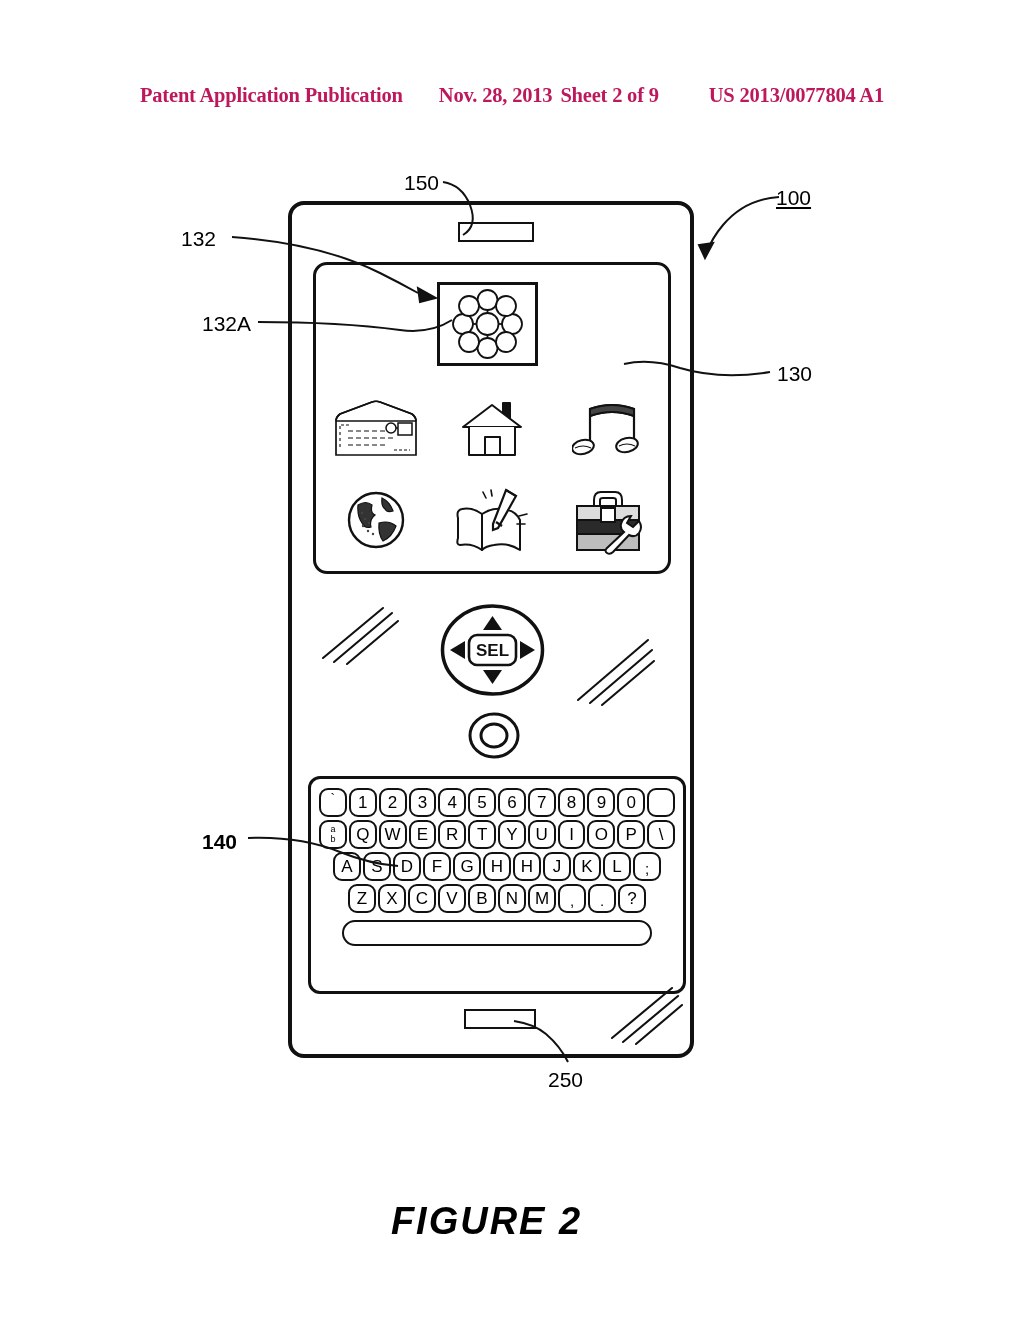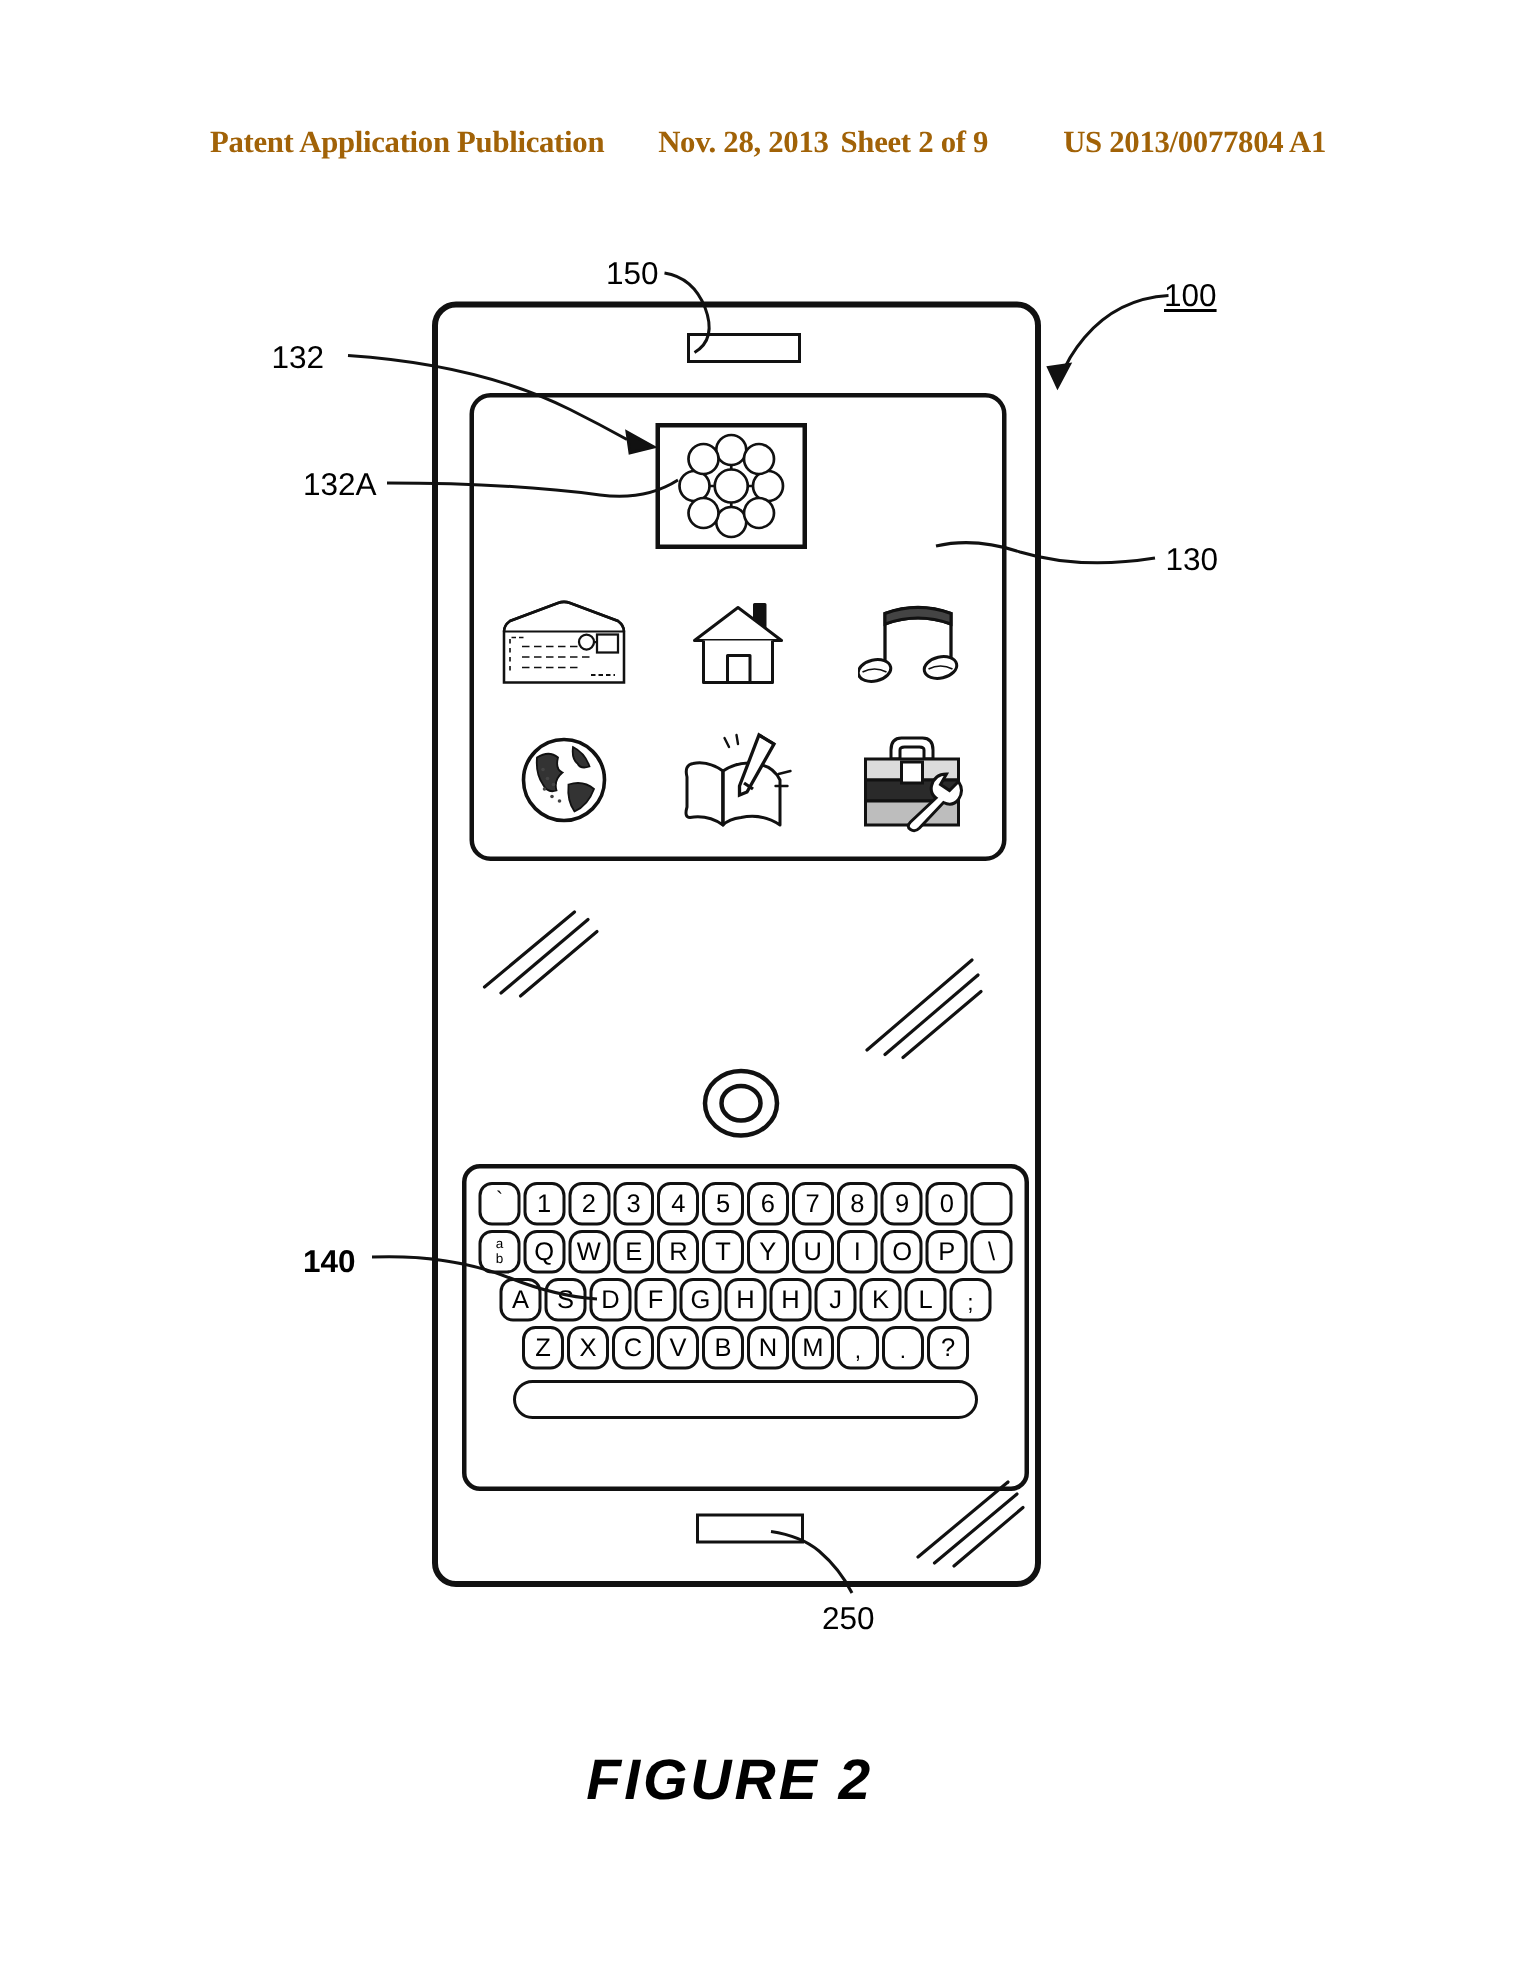--- a/index.html
+++ b/index.html
@@ -25,31 +25,31 @@
     height: 30px;
     display: flex;
     align-items: baseline;
     justify-content: center;
     white-space: pre;
   }
   #page-header .hdr {
     font-family: "Liberation Serif", serif;
     font-weight: bold;
     font-size: 20.5px;
-    color: #a16207;
+    color: #be185d;
     letter-spacing: -0.2px;
   }
   .hdr-gap-1 { display: inline-block; width: 36px; }
   .hdr-gap-2 { display: inline-block; width: 8px; }
   .hdr-gap-3 { display: inline-block; width: 50px; }
 
   
   #figure-caption {
     position: absolute;
-    top: 1166px;
+    top: 1200px;
     left: 0;
     width: 973px;
     text-align: center;
     font-family: "Liberation Sans", sans-serif;
     font-style: italic;
     font-weight: bold;
     font-size: 38px;
     letter-spacing: 2px;
     color: #000;
   }
@@ -390,20 +390,31 @@
           <rect x="8" y="50" width="62" height="16" fill="#bdbdbd"></rect>
           <rect x="32" y="24" width="14" height="14" fill="#fff"></rect>
         </g>
         <g stroke="#111" stroke-width="2" fill="#fff">
           <path d="M62 32 Q54 32 52 40 Q51 45 55 48 L38 64 Q35 67 38 69 Q41 71 44 68 L60 51 Q66 54 70 49 Q74 43 70 37 L64 43 L58 39 Z"></path>
         </g>
       </svg>
     </div>
   </div>
 
+  <div id="nav-pad">
+    <svg width="105" height="92" viewBox="0 0 105 92">
+      <ellipse cx="52.5" cy="46" rx="50" ry="44" stroke="#111" stroke-width="3.5" fill="#fff"></ellipse>
+      <polygon points="52.5,12 62,26 43,26" fill="#111"></polygon>
+      <polygon points="52.5,80 62,66 43,66" fill="#111"></polygon>
+      <polygon points="10,46 25,37 25,55" fill="#111"></polygon>
+      <polygon points="95,46 80,37 80,55" fill="#111"></polygon>
+      <rect x="29" y="31" width="47" height="30" rx="8" stroke="#111" stroke-width="2.6" fill="#fff"></rect>
+      <text id="sel-text" x="52.5" y="52" text-anchor="middle" font-family="Liberation Sans, sans-serif" font-size="17" font-weight="bold" fill="#111">SEL</text>
+    </svg>
+  </div>
 
   <div id="action-button">
     <svg width="52" height="47" viewBox="0 0 52 47">
       <ellipse cx="26" cy="23.5" rx="24" ry="21.5" stroke="#111" stroke-width="3" fill="#fff"></ellipse>
       <ellipse cx="26" cy="23.5" rx="13" ry="11.5" stroke="#111" stroke-width="3" fill="#fff"></ellipse>
     </svg>
   </div>
 
   <div id="keyboard">
     <div class="kbd-row" id="kbd-row-0">

